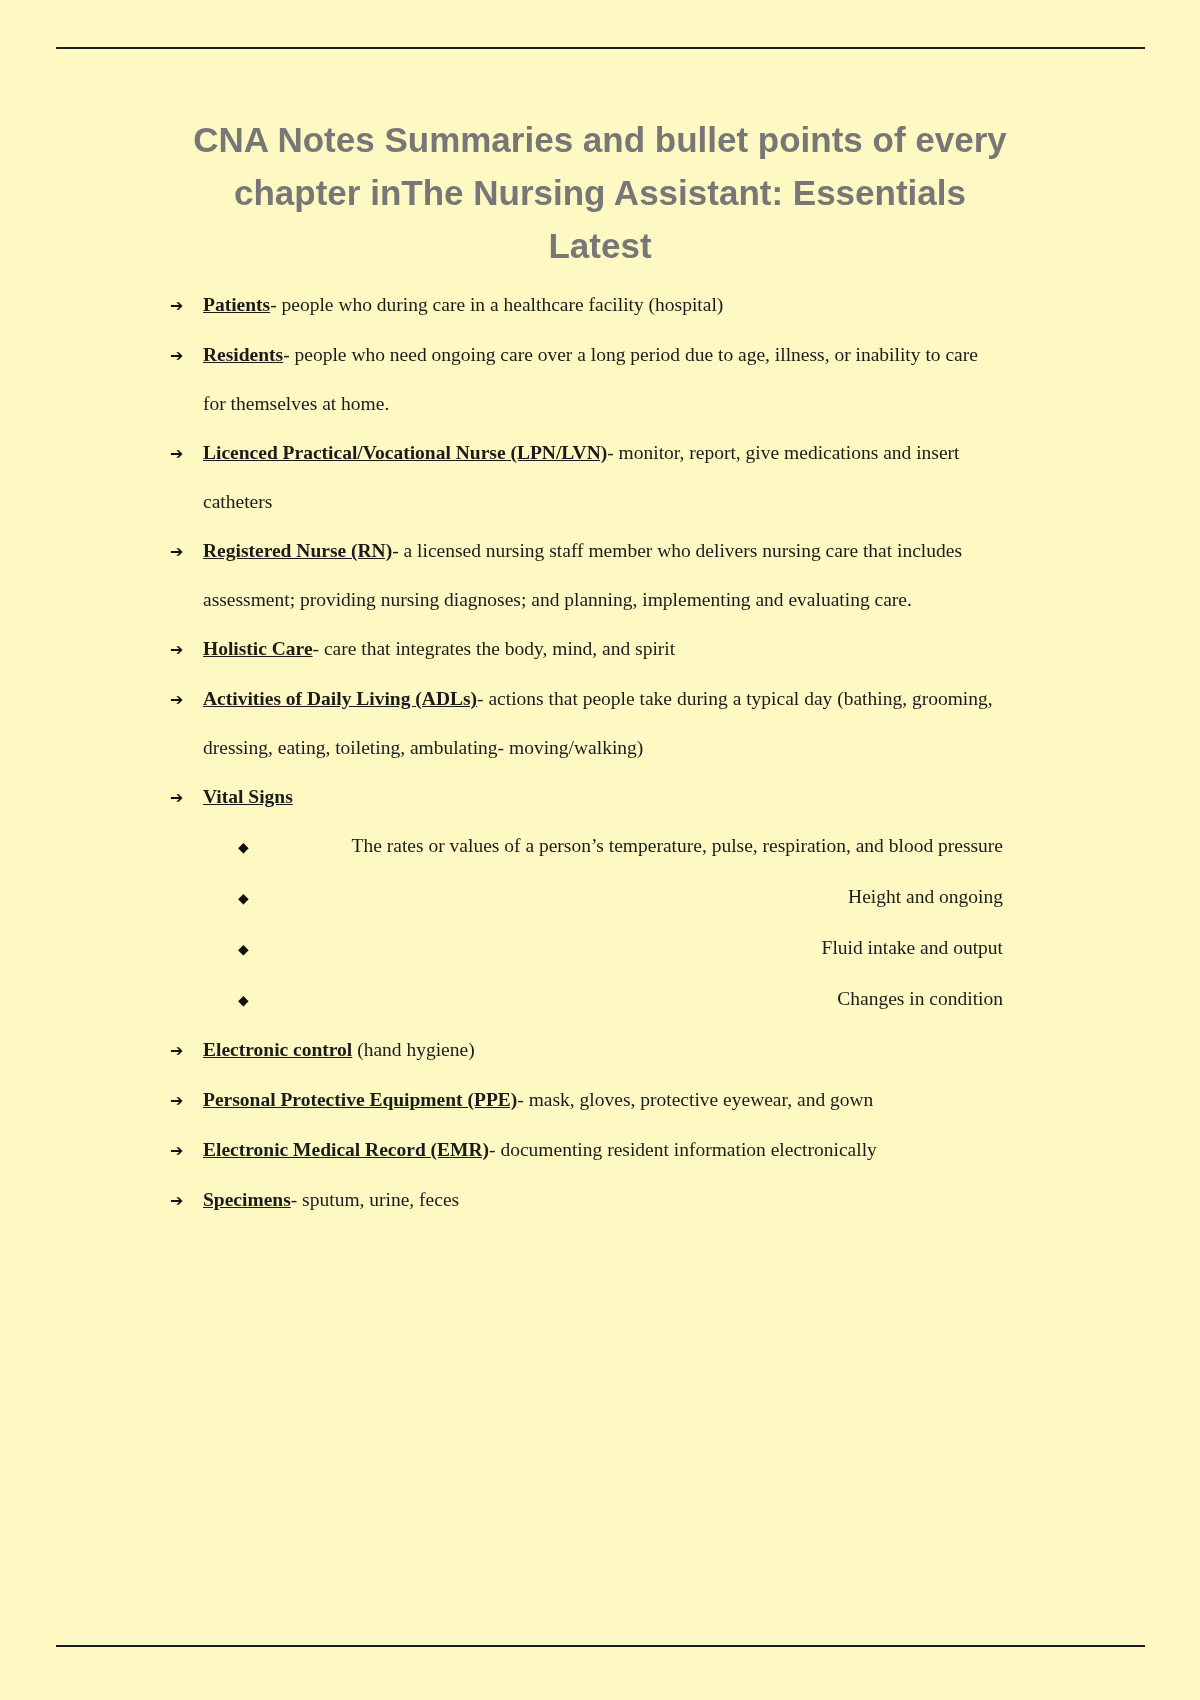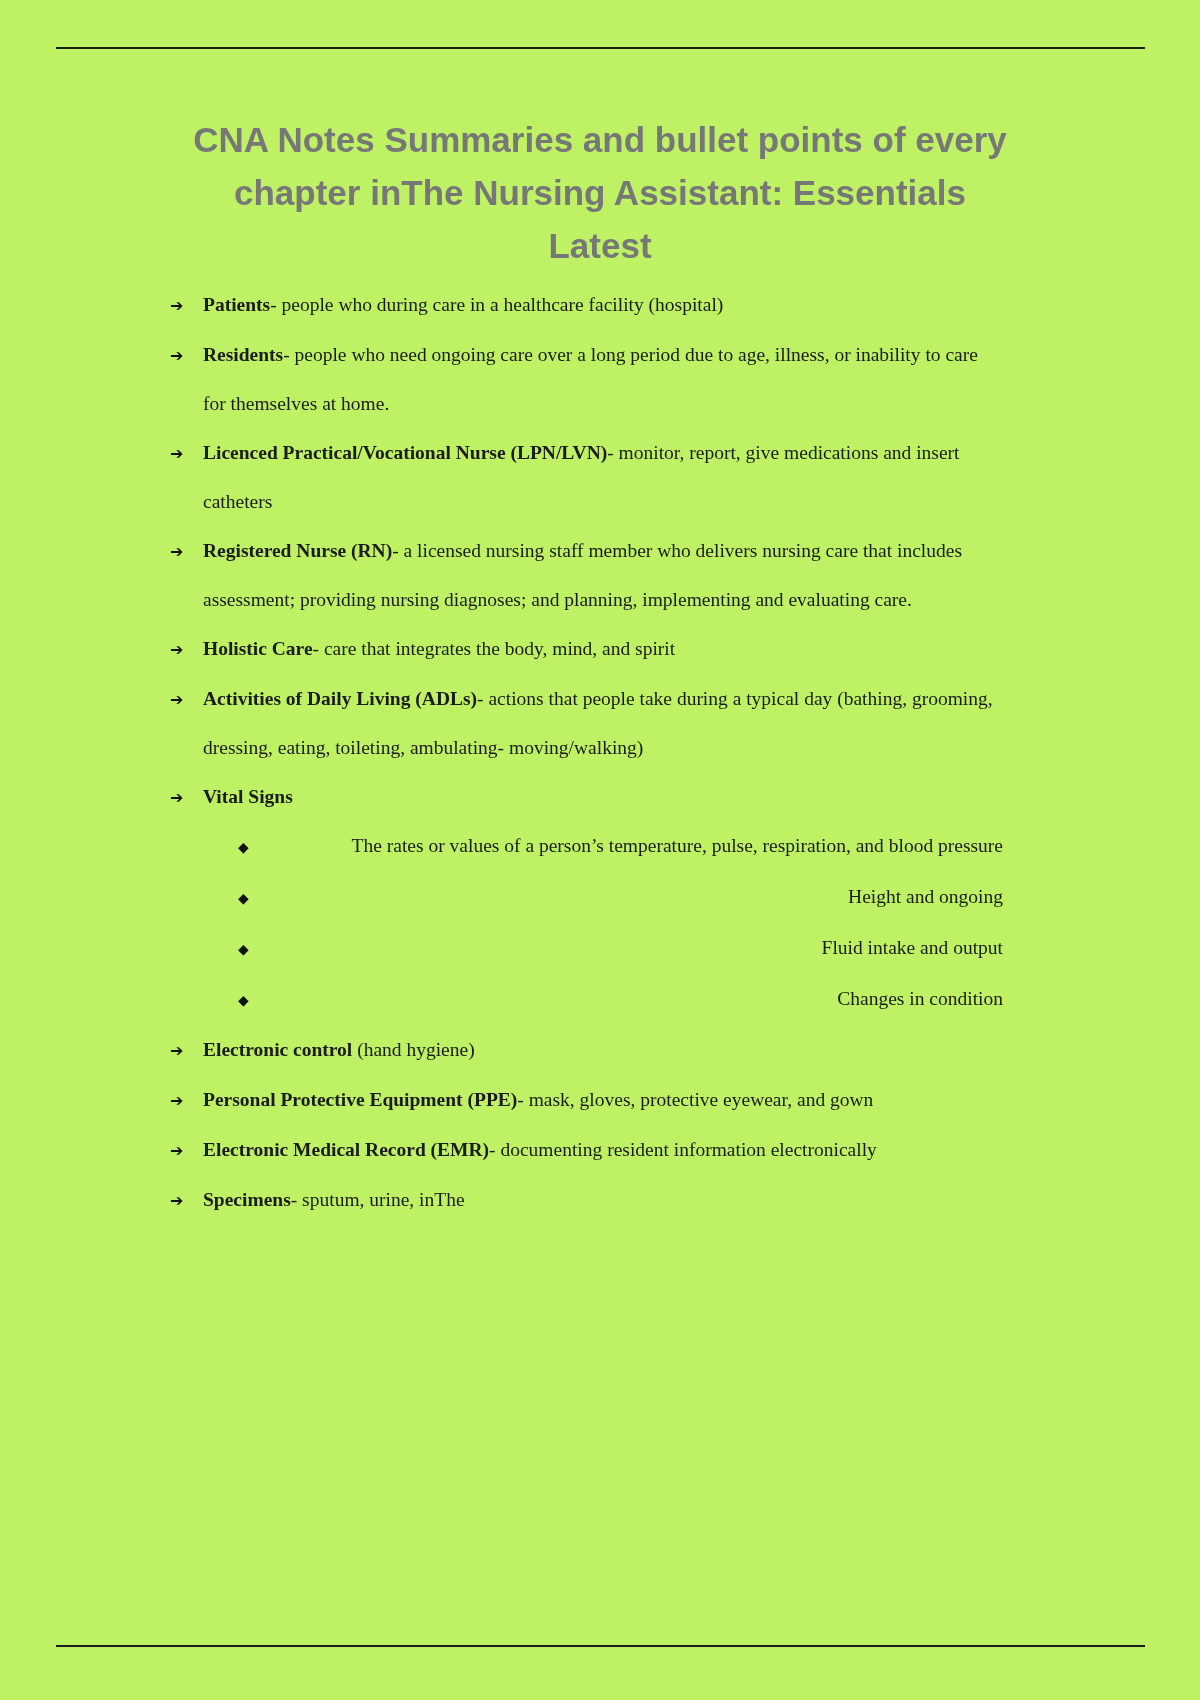--- a/index.html
+++ b/index.html
@@ -4,21 +4,21 @@
 <style>
   html, body {
     margin: 0;
     padding: 0;
     background: #ffffff;
   }
   .page {
     position: relative;
     width: 1200px;
     height: 1700px;
-    background: #bef264;
+    background: #fef9c3;
     overflow: hidden;
     font-family: "Liberation Serif", "DejaVu Serif", serif;
     color: #1b1b1b;
   }
   .rule {
     position: absolute;
     left: 56px;
     width: 1089px;
     height: 2px;
     background: #1d1d1d;
@@ -64,21 +64,21 @@
   }
   .arrow {
     flex: 0 0 33px;
     font-size: 16px;
   }
   .diamond {
     flex: 0 0 31px;
     font-size: 14px;
   }
   .btext { flex: 1 1 auto; }
-  .term { font-weight: 700; }
+  .term { font-weight: 700; text-decoration: underline; }
   .sub {
     display: block;
     margin-left: 35px;
   }
   .subitem {
     display: flex;
     align-items: baseline;
   }
   .stext { flex: 1 1 auto; text-align: right; }
 </style>
@@ -157,18 +157,18 @@
         <span class="btext"><b class="term">Personal Protective Equipment (PPE)</b><span class="def">- mask, gloves, protective eyewear, and gown</span></span>
       </div>
 
       <div class="bullet">
         <span class="marker arrow">➔</span>
         <span class="btext"><b class="term">Electronic Medical Record (EMR)</b><span class="def">- documenting resident information electronically</span></span>
       </div>
 
       <div class="bullet">
         <span class="marker arrow">➔</span>
-        <span class="btext"><b class="term">Specimens</b><span class="def">- sputum, urine, inThe</span></span>
+        <span class="btext"><b class="term">Specimens</b><span class="def">- sputum, urine, feces</span></span>
       </div>
     </div>
 
   <div class="rule rule-bottom"></div>
 </div>
 
 </body></html>

